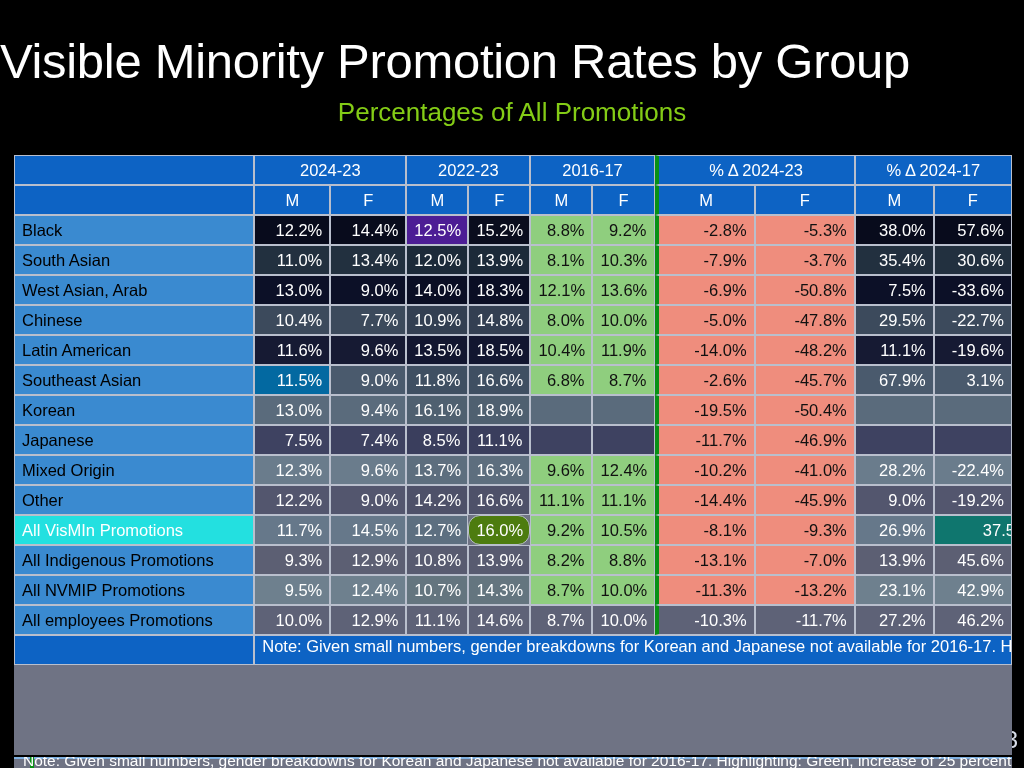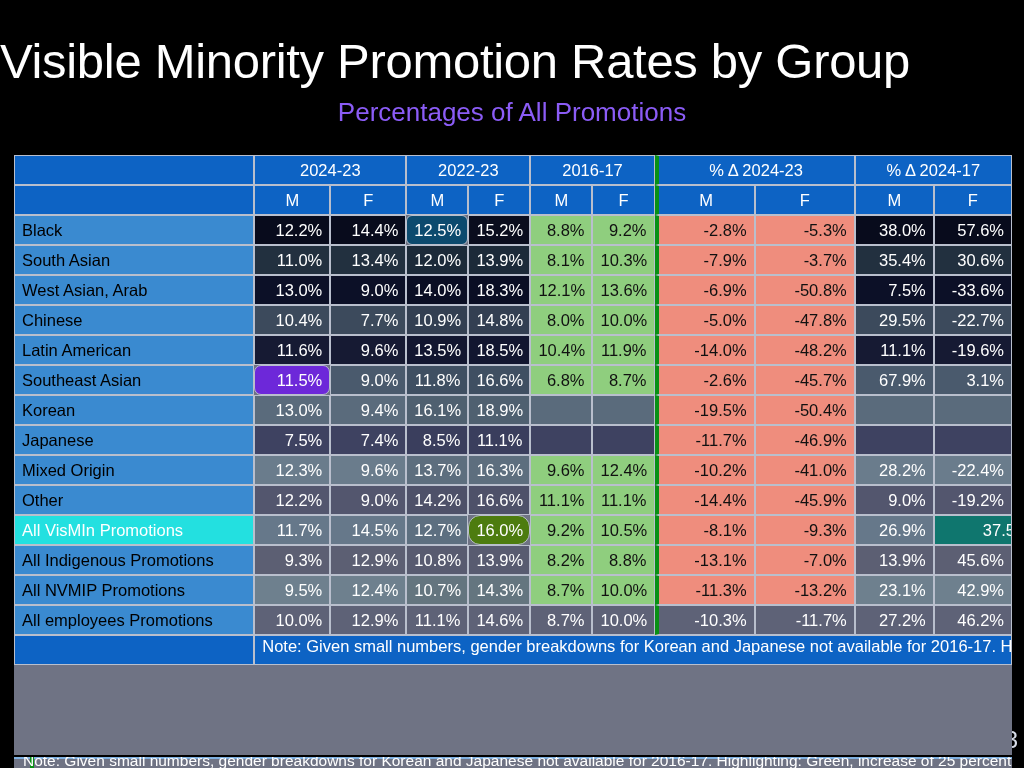--- a/index.html
+++ b/index.html
@@ -11,21 +11,21 @@
   .slide{position:relative;width:1024px;height:768px;background:#000;}
 
   
   .title{
     position:absolute;left:0;top:36px;width:871px;text-align:center;
     color:#ffffff;font-size:49px;font-weight:400;letter-spacing:-0.3px;
     line-height:1.05;white-space:nowrap;
   }
   .subtitle{
     position:absolute;left:0;top:98px;width:1024px;text-align:center;
-    color:#8b5cf6;font-size:26px;font-weight:400;line-height:1.1;
+    color:#84cc16;font-size:26px;font-weight:400;line-height:1.1;
   }
 
   
   .table-wrap{
     position:absolute;left:14px;top:155px;width:998px;height:600px;
     background:#6f7384;
   }
   table.grid{
     border-collapse:separate;border-spacing:0;width:998px;
     table-layout:fixed;
@@ -137,21 +137,21 @@
           <th class="hdr-sub">F</th>
           <th class="hdr-sub">M</th>
           <th class="hdr-sub">F</th>
         </tr>
       </thead>
       <tbody id="tbody">
           <tr>
             <td class="rl">Black</td>
             <td class="v" style="background: rgb(8, 11, 28);">12.2%</td>
             <td class="v" style="background: rgb(8, 11, 28);">14.4%</td>
-            <td class="v" style="background: #0c4a6e; border-radius: 6px;">12.5%</td>
+            <td class="v" style="background: #4c1d95;">12.5%</td>
             <td class="v" style="background: rgb(10, 13, 30);">15.2%</td>
             <td class="v green">8.8%</td>
             <td class="v green">9.2%</td>
             <td class="v red sep">-2.8%</td>
             <td class="v red">-5.3%</td>
             <td class="v" style="background: rgb(8, 11, 28);">38.0%</td>
             <td class="v" style="background: rgb(8, 11, 28);">57.6%</td>
           </tr>
           <tr>
             <td class="rl">South Asian</td>
@@ -200,21 +200,21 @@
             <td class="v" style="background: rgb(18, 22, 48);">18.5%</td>
             <td class="v green">10.4%</td>
             <td class="v green">11.9%</td>
             <td class="v red sep">-14.0%</td>
             <td class="v red">-48.2%</td>
             <td class="v" style="background: rgb(22, 26, 51);">11.1%</td>
             <td class="v" style="background: rgb(22, 26, 51); margin-top: 10px;">-19.6%</td>
           </tr>
           <tr>
             <td class="rl">Southeast Asian</td>
-            <td class="v" style="background: #6d28d9; border-radius: 7px;">11.5%</td>
+            <td class="v" style="background: #0369a1;">11.5%</td>
             <td class="v" style="background: rgb(74, 90, 109);">9.0%</td>
             <td class="v" style="background: rgb(63, 79, 98);">11.8%</td>
             <td class="v" style="background: rgb(63, 79, 98);">16.6%</td>
             <td class="v green">6.8%</td>
             <td class="v green">8.7%</td>
             <td class="v red sep">-2.6%</td>
             <td class="v red">-45.7%</td>
             <td class="v" style="background: rgb(74, 90, 109);">67.9%</td>
             <td class="v" style="background: rgb(74, 90, 109);">3.1%</td>
           </tr>

